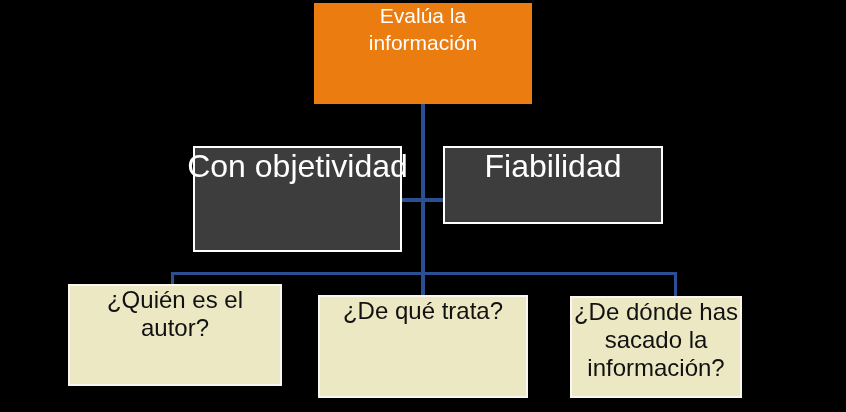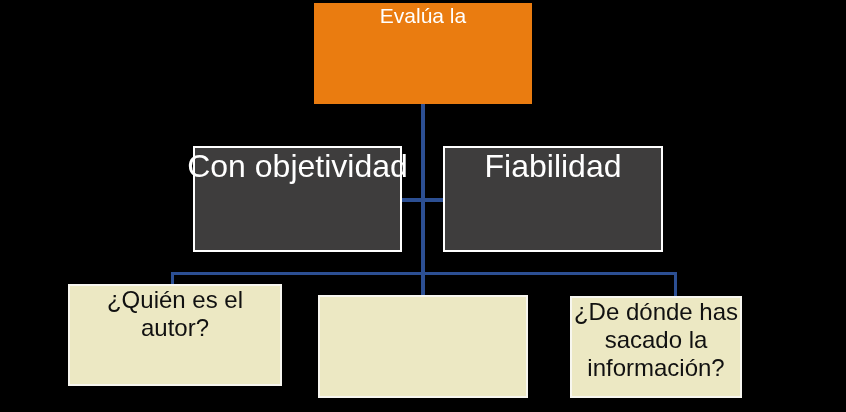--- a/index.html
+++ b/index.html
@@ -29,21 +29,21 @@
     line-height: 1.28;
   }
   .node.l2 {
     background: var(--level2-fill, #3E3D3D);
     color: var(--level2-text, #fff);
     border: 2px solid var(--level2-border, #fff);
     font-size: 32px;
     line-height: 1.15;
   }
   .node.l2.objectivity { left: 193px; top: 146px; width: 209px; height: 106px; }
-  .node.l2.reliability { left: 443px; top: 146px; width: 220px; height: 106px; }
+  .node.l2.reliability { left: 443px; top: 146px; width: 220px; height: 78px; }
   .node.l3 {
     background: var(--level3-fill, #ECE8C3);
     color: var(--level3-text, #111);
     border: 2px solid var(--level3-border, #F7F6EF);
     font-size: 24px;
     line-height: 1.17;
   }
   .node.l3.author { left: 68px;  top: 284px; width: 214px; height: 102px; }
   .node.l3.topic  { left: 318px; top: 295px; width: 210px; height: 103px; }
   .node.l3.source { left: 570px; top: 296px; width: 172px; height: 102px; }
@@ -65,34 +65,36 @@
 <div class="canvas">
 
   <div class="conn stem"></div>
   <div class="conn mid"></div>
   <div class="conn branch"></div>
   <div class="conn drop-left"></div>
   <div class="conn drop-right"></div>
 
   <div class="node root">
     <div class="line-text">Evalúa la</div>
+    <div class="line-text">información</div>
   </div>
 
   <div class="node l2 objectivity">
     <div class="line-text">Con objetividad</div>
   </div>
   <div class="node l2 reliability">
     <div class="line-text">Fiabilidad</div>
   </div>
 
   <div class="node l3 author">
     <div class="line-text">¿Quién es el</div>
     <div class="line-text">autor?</div>
   </div>
   <div class="node l3 topic">
+    <div class="line-text">¿De qué trata?</div>
   </div>
   <div class="node l3 source">
     <div class="line-text">¿De dónde has</div>
     <div class="line-text">sacado la</div>
     <div class="line-text">información?</div>
   </div>
 
 </div>
 
 </body></html>

